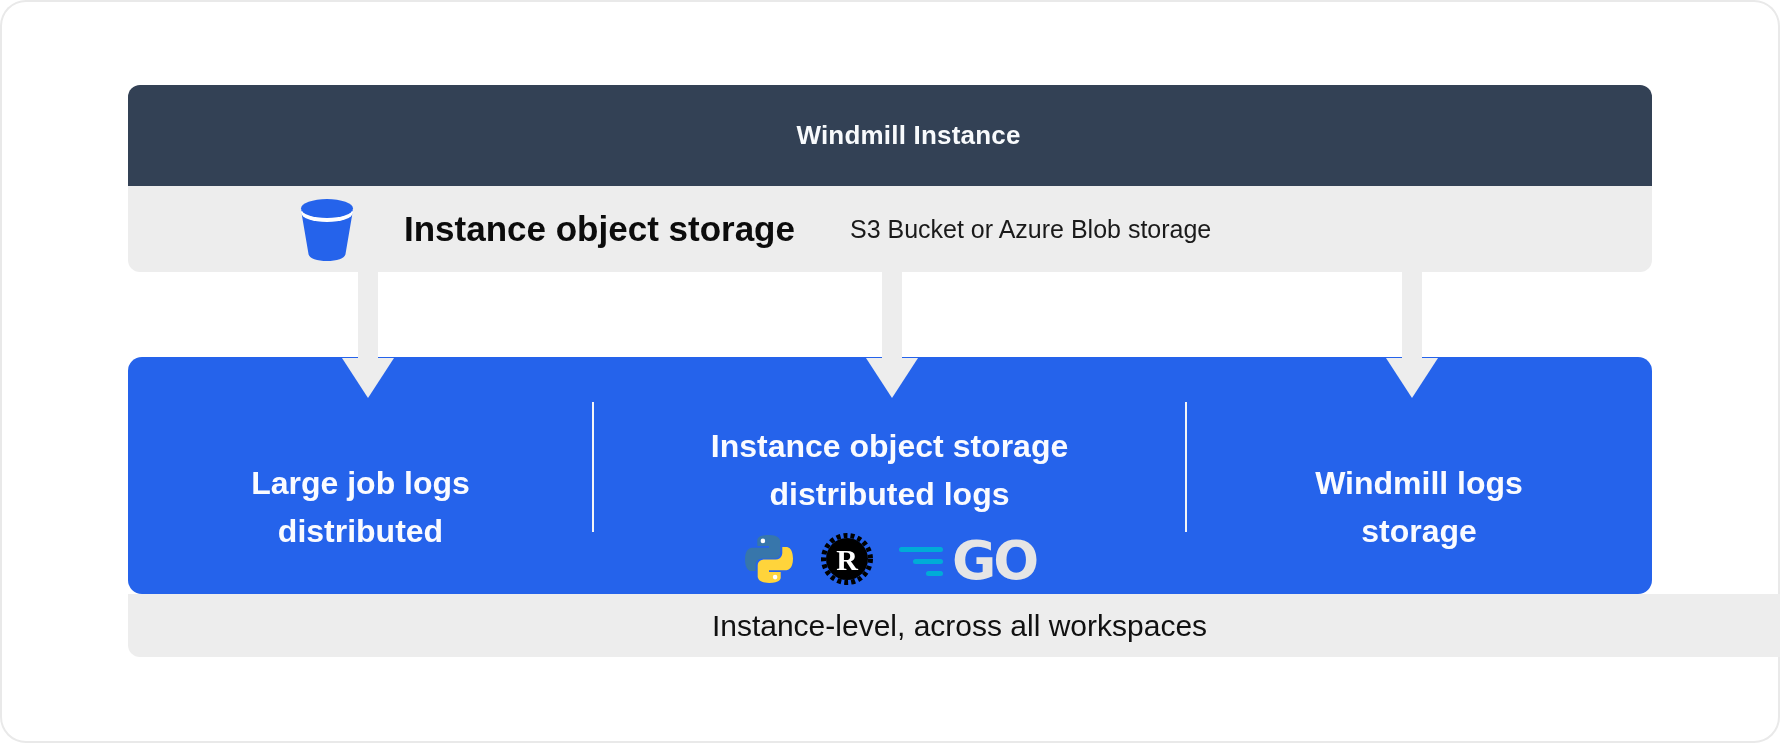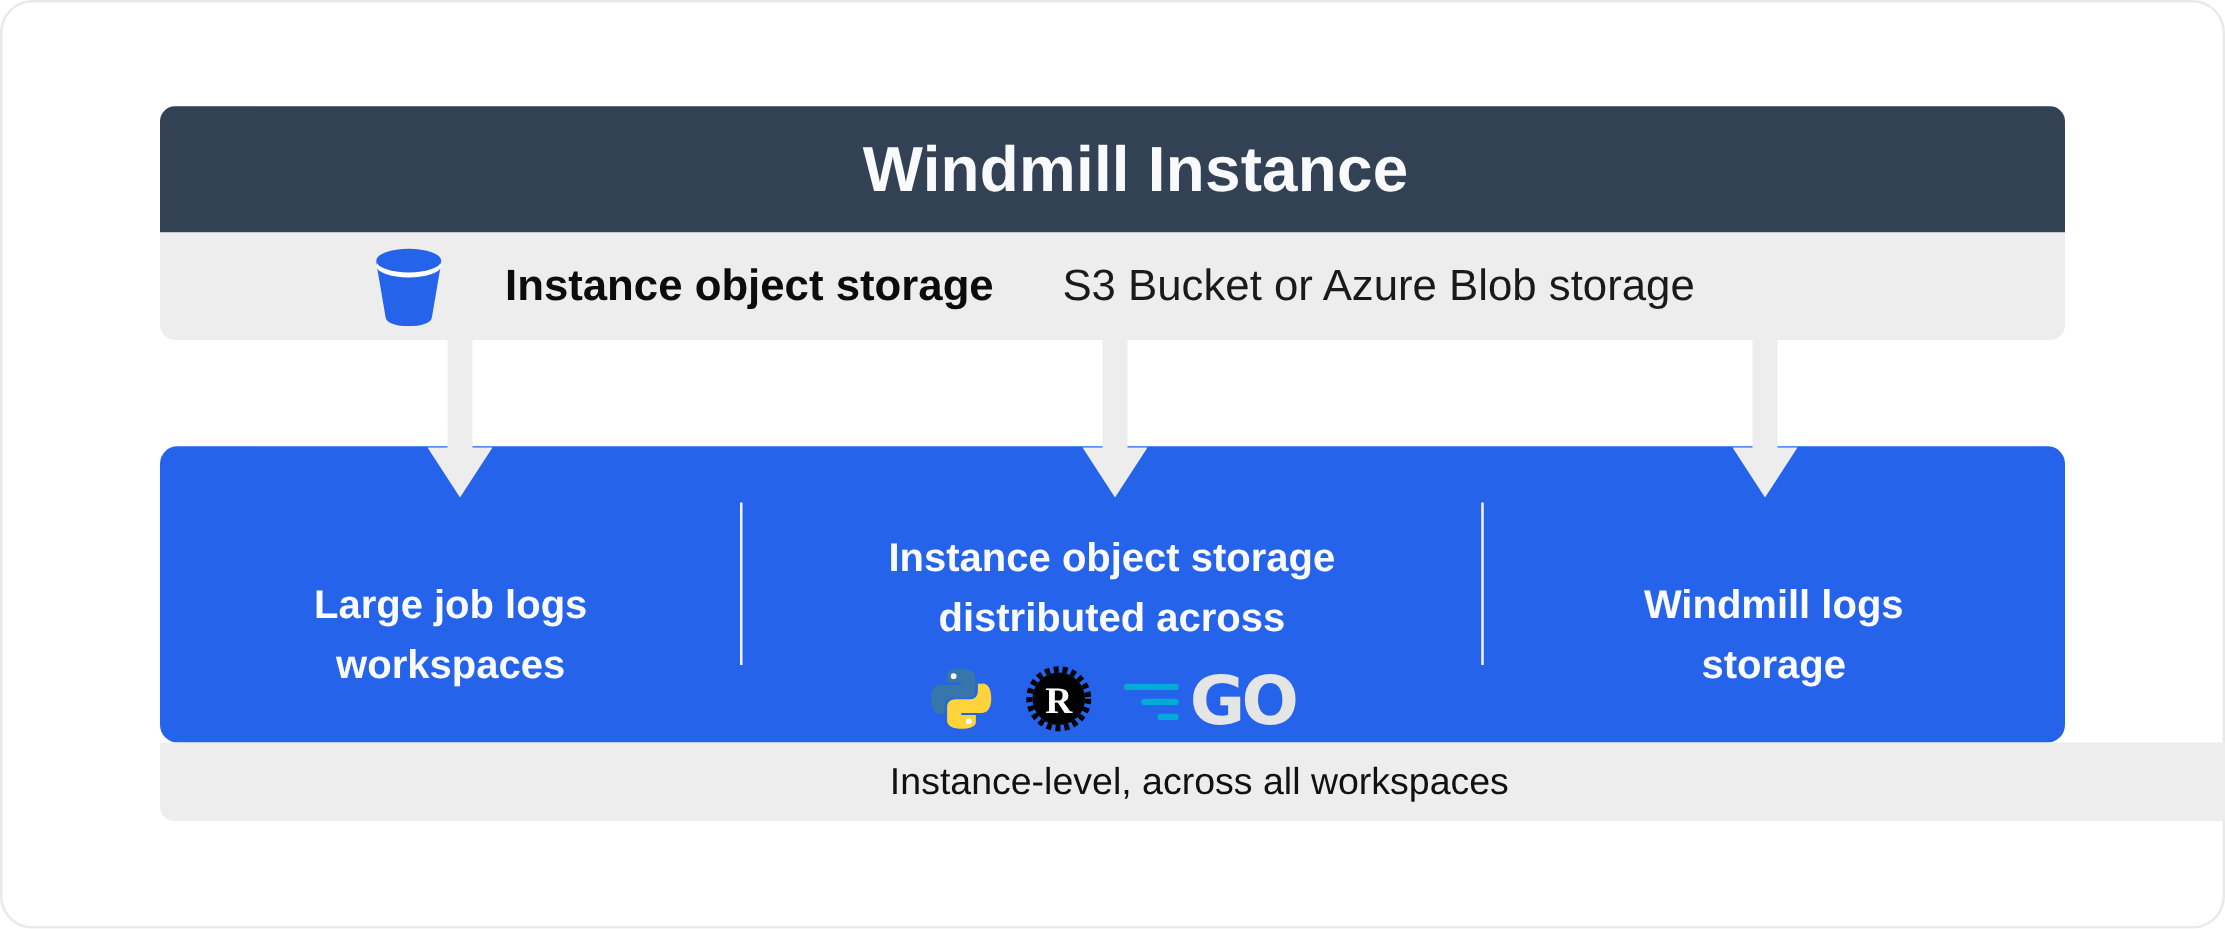--- a/index.html
+++ b/index.html
@@ -19,21 +19,21 @@
   .header {
     position: absolute;
     left: 128px; top: 85px;
     width: 1524px; height: 101px;
     background: #334155;
     border-radius: 12px 12px 0 0;
     display: flex; align-items: center; justify-content: center;
   }
   .header .title {
     color: #f8fafc;
-    font-size: 51px;
+    font-size: 26px;
     font-weight: 700;
     letter-spacing: 0.2px;
     margin-left: 37px;
   }
 
   
   .storage-row {
     position: absolute;
     left: 128px; top: 186px;
     width: 1524px; height: 86px;
@@ -44,21 +44,21 @@
   }
   .bucket-wrap { width: 58px; height: 64px; margin-right: 48px; flex: none; display: flex; }
   .storage-label {
     color: #0c0c0c;
     font-size: 35px;
     font-weight: 700;
     white-space: nowrap;
   }
   .storage-sublabel {
     color: #1a1a1a;
-    font-size: 35px;
+    font-size: 25px;
     font-weight: 400;
     margin-left: 55px;
     white-space: nowrap;
   }
 
   
   .arrow {
     position: absolute;
     top: 272px;
     width: 52px; height: 126px;
@@ -194,28 +194,28 @@
     </svg>
   </div>
 
   <div class="blue-box">
     <div class="divider divider-1"></div>
     <div class="divider divider-2"></div>
 
     <div class="feature-cell">
       <div class="feature-title">
         <span>Large job logs</span>
-        <span>workspaces</span>
+        <span>distributed</span>
       </div>
     </div>
 
     <div class="feature-cell">
       <div class="feature-title">
         <span>Instance object storage</span>
-        <span>distributed across</span>
+        <span>distributed logs</span>
       </div>
       <div class="logo-row">
         <span>
           <svg width="52" height="52" viewBox="0 0 52 52">
             <path fill="#3776ab" d="M25.8 2 C13.5 2 14.3 7.4 14.3 7.4 L14.3 13 L26 13 L26 14.7 L9.7 14.7 C9.7 14.7 2 13.8 2 26.2 C2 38.5 8.7 38.1 8.7 38.1 L12.7 38.1 L12.7 32.3 C12.7 32.3 12.5 25.6 19.3 25.6 L30.9 25.6 C30.9 25.6 37.3 25.7 37.3 19.4 L37.3 9 C37.3 9 38.3 2 25.8 2 Z"></path>
             <circle cx="19.9" cy="7.9" r="2.3" fill="#ffffff"></circle>
             <path fill="#ffd43b" d="M26.2 50 C38.5 50 37.7 44.6 37.7 44.6 L37.7 39 L26 39 L26 37.3 L42.3 37.3 C42.3 37.3 50 38.2 50 25.8 C50 13.5 43.3 13.9 43.3 13.9 L39.3 13.9 L39.3 19.7 C39.3 19.7 39.5 26.4 32.7 26.4 L21.1 26.4 C21.1 26.4 14.7 26.3 14.7 32.6 L14.7 43 C14.7 43 13.7 50 26.2 50 Z"></path>
             <circle cx="32.1" cy="44.1" r="2.3" fill="#ffffff"></circle>
           </svg>
         </span>

